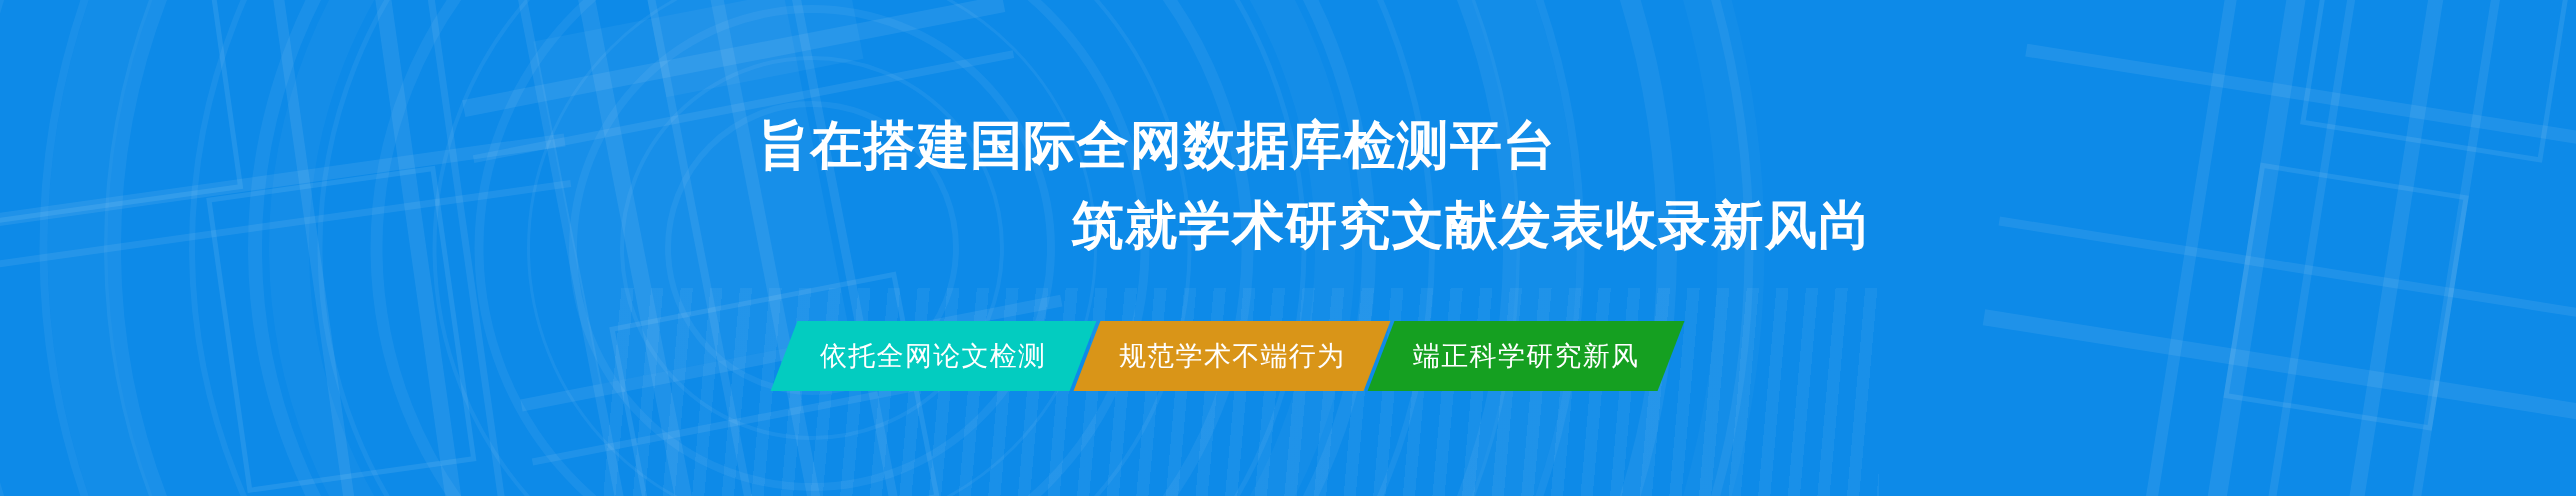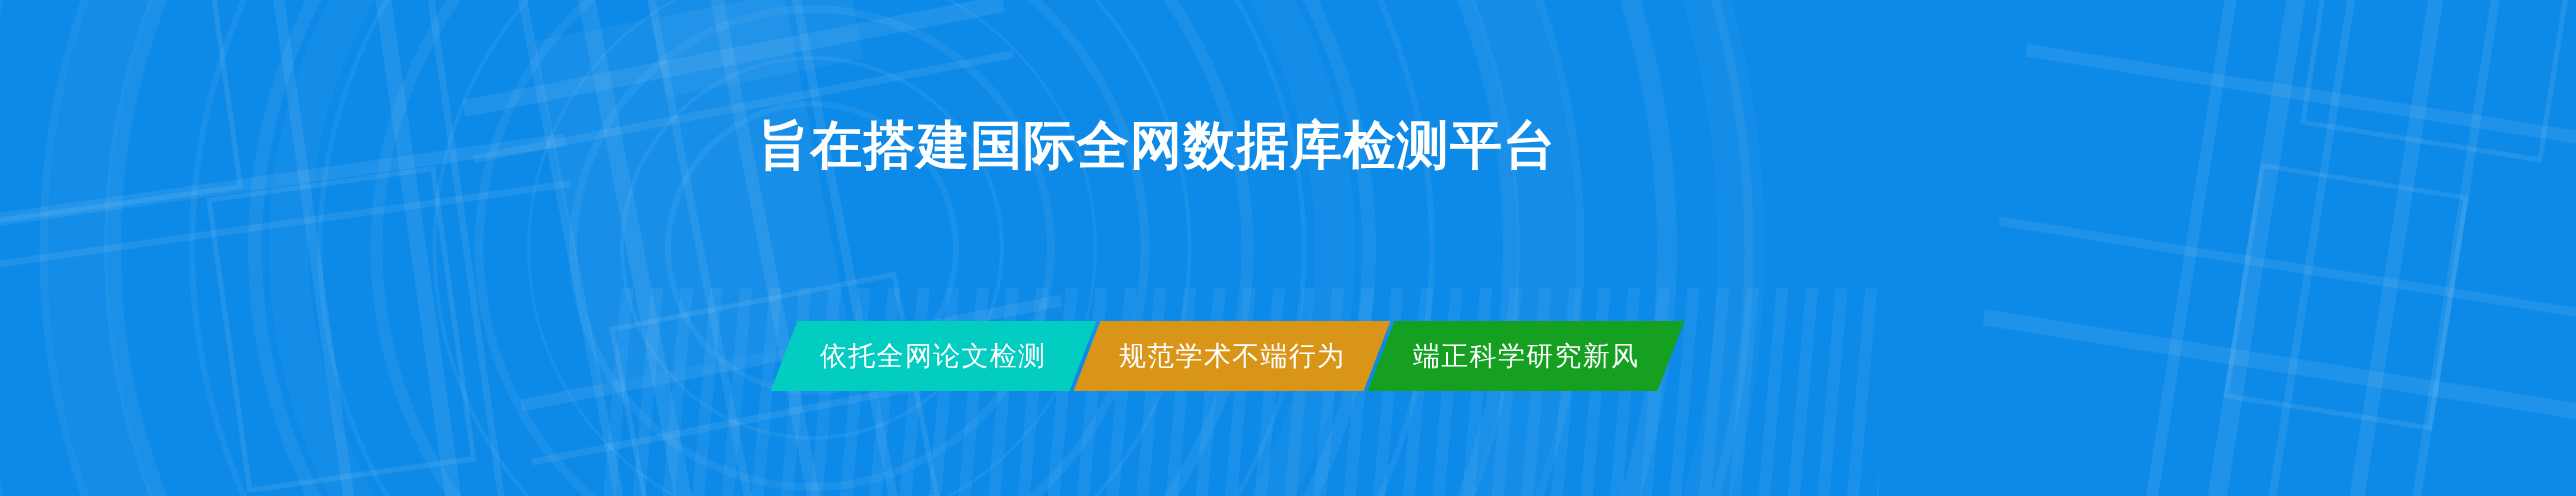--- a/index.html
+++ b/index.html
@@ -220,20 +220,21 @@
 
     <div class="sweep" style="width:1006px; height:1006px; border-width:40px; border-color: rgba(255,255,255,0.032);"></div>
     <div class="sweep" style="width:1409px; height:1409px; border-width:60px; border-color: rgba(255,255,255,0.028);"></div>
     <div class="sweep" style="width:1811px; height:1811px; border-width:47px; border-color: rgba(255,255,255,0.026);"></div>
 
     <div class="streaks"></div>
   </div>
 
   <div class="headlines">
     <div class="headline headline-1">旨在搭建国际全网数据库检测平台</div>
+    <div class="headline headline-2">筑就学术研究文献发表收录新风尚</div>
   </div>
 
   <div class="tagband">
 
     <div class="tag tag-0" style="background:#03ccc0;">
       <span class="tag-label">依托全网论文检测</span>
     </div>
 
     <div class="tag tag-1" style="background:#d99518;">
       <span class="tag-label">规范学术不端行为</span>

